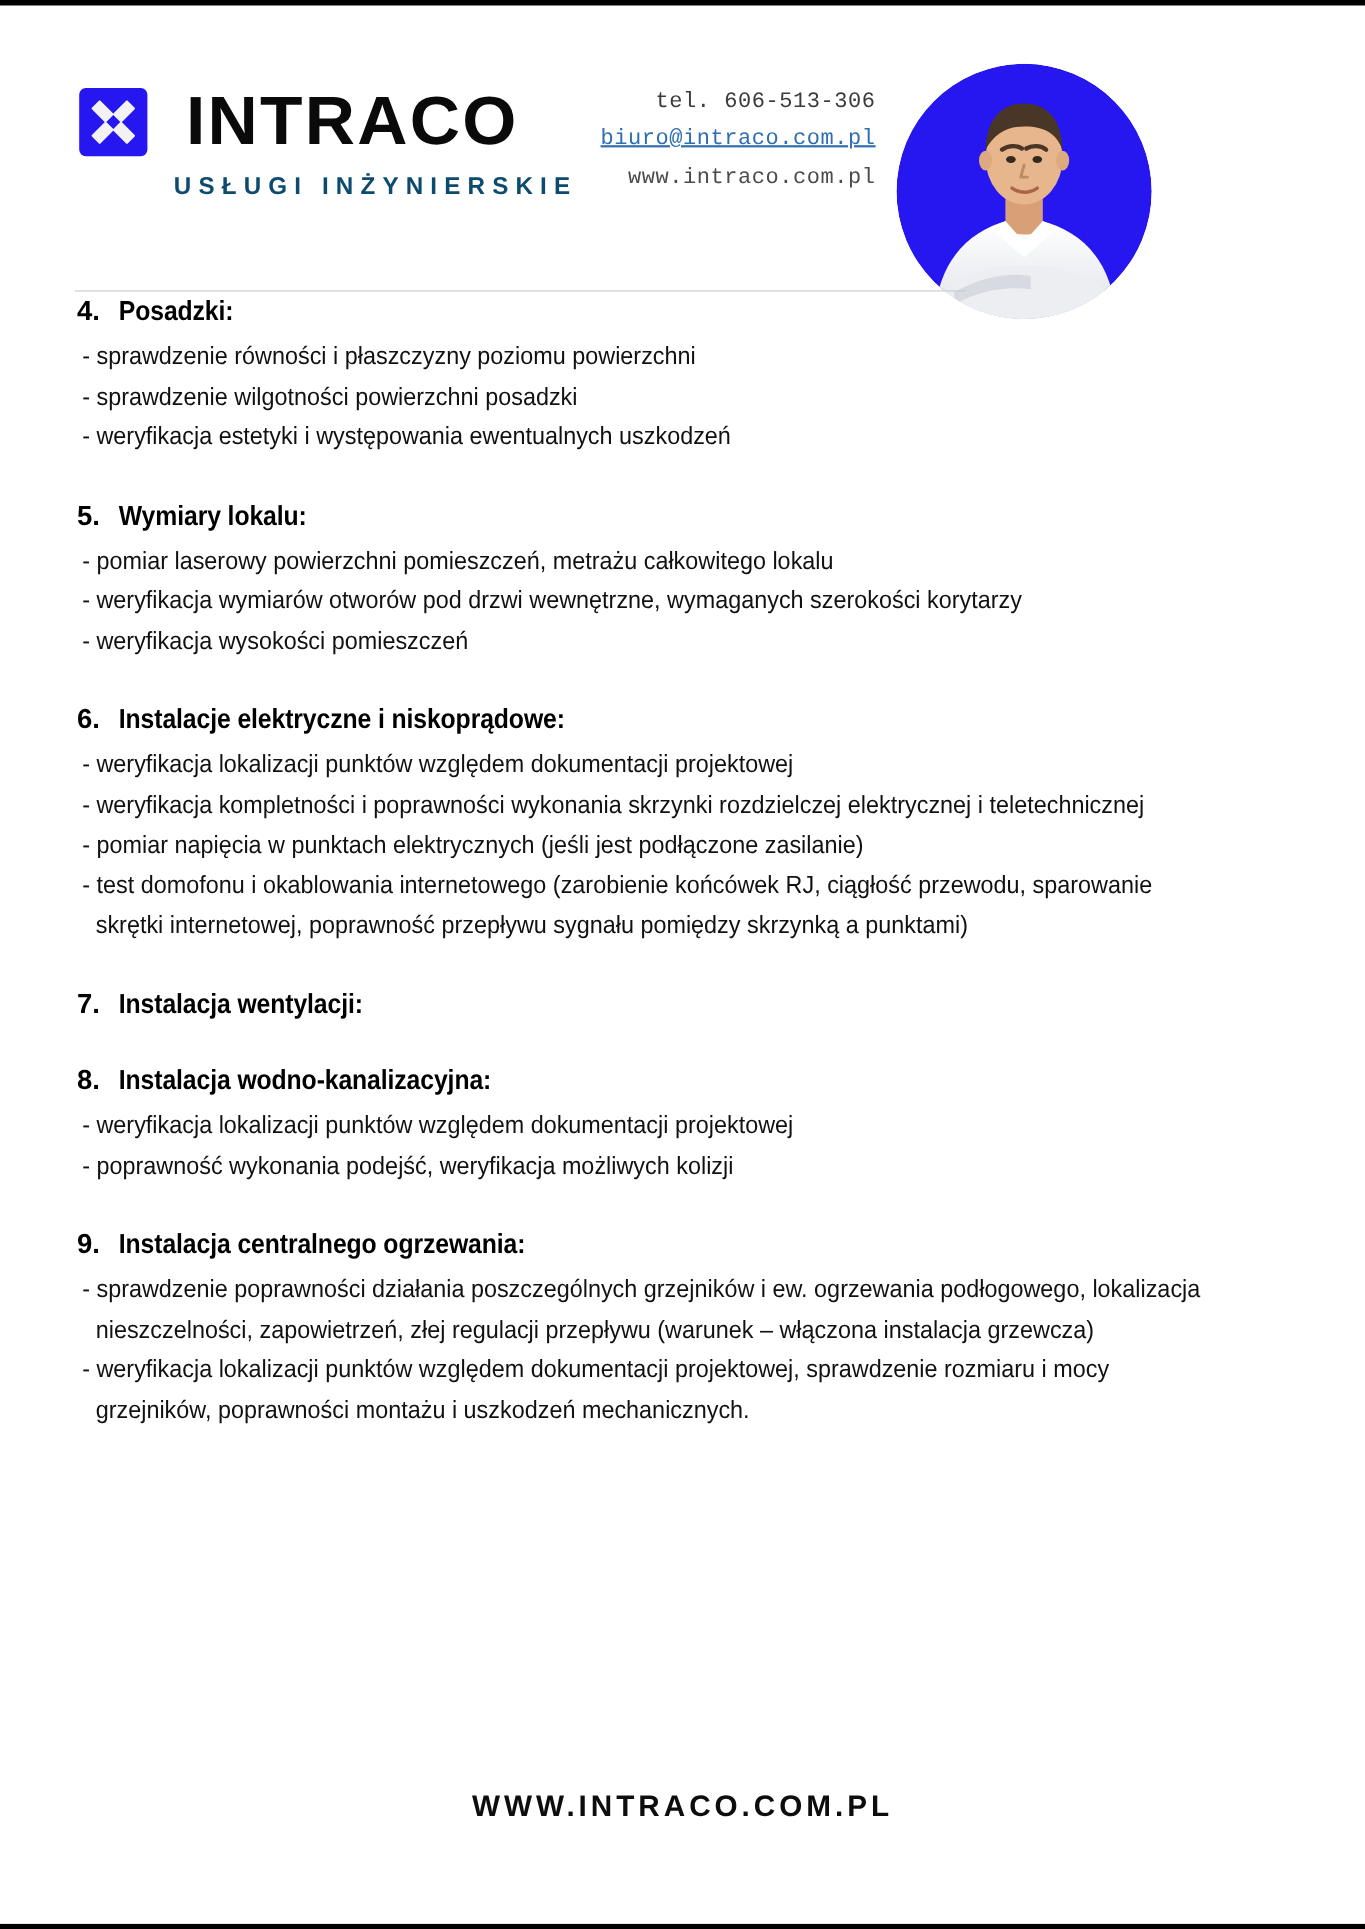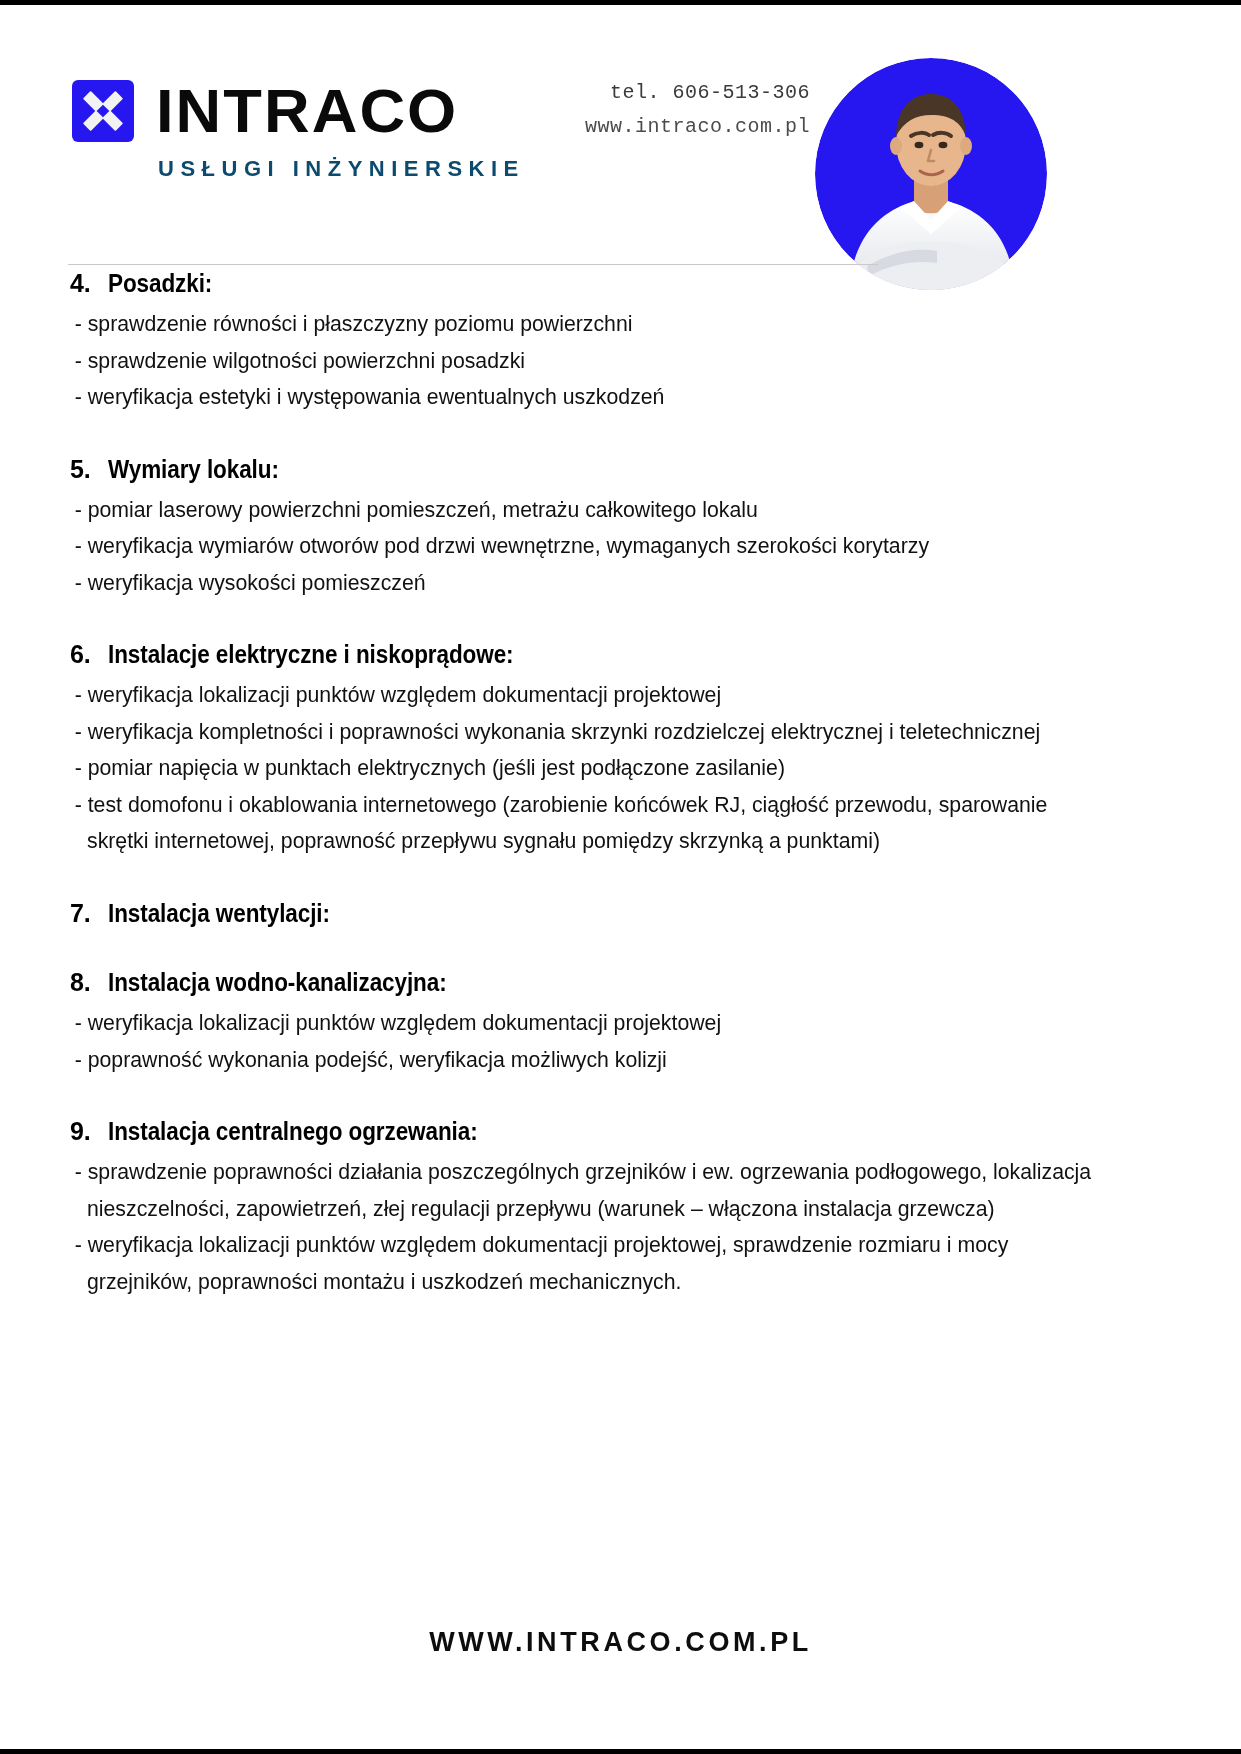--- a/index.html
+++ b/index.html
@@ -40,21 +40,21 @@
     height: 180px;
   }
   .brand {
     position: absolute;
     left: 72px;
     top: 24px;
     width: 460px;
   }
   .brand-row {
     display: flex;
-    gap: 22px;
+    gap: 35px;
   }
   .logo-mark {
     width: 62px;
     height: 62px;
     border-radius: 6px;
     background: #2616f0;
     position: relative;
     flex: 0 0 auto;
   }
   .logo-mark .bar {
@@ -93,21 +93,21 @@
     margin-left: 86px;
     font-family: "Liberation Sans", sans-serif;
     font-weight: bold;
     font-size: 22px;
     letter-spacing: 6.5px;
     color: #0c4a6e;
     white-space: nowrap;
   }
   .contact {
     position: absolute;
-    left: 520px;
+    left: 506px;
     top: 20px;
     width: 290px;
     text-align: right;
     font-family: "Liberation Mono", monospace;
     font-size: 20px;
     line-height: 1.72;
     letter-spacing: 0.5px;
   }
   .contact .tel { color: #3b3b3b; white-space: nowrap; }
   .contact .mail {
@@ -217,20 +217,21 @@
           <span class="bar b"></span>
           <span class="notch"></span>
         </div>
         <div class="brand-word">INTRACO</div>
       </div>
       <div class="brand-sub">USŁUGI INŻYNIERSKIE</div>
     </div>
 
     <div class="contact">
       <div class="tel">tel. 606-513-306</div>
+      <div><a class="mail" href="#">biuro@intraco.com.pl</a></div>
       <div class="www">www.intraco.com.pl</div>
     </div>
 
     <div class="portrait">
       <svg width="232" height="232" viewBox="0 0 232 232" aria-hidden="true">
         <defs>
           <clipPath id="circ">
               <circle cx="116" cy="116" r="116"></circle>
             </clipPath>
           <linearGradient id="shirt" x1="0" y1="0" x2="0" y2="1">

